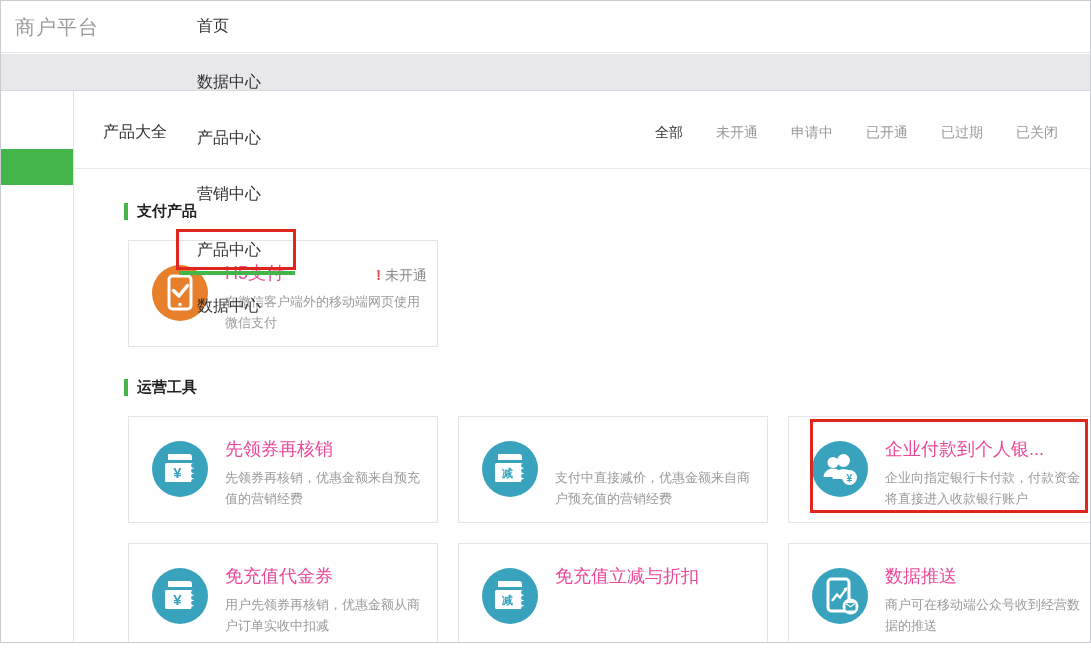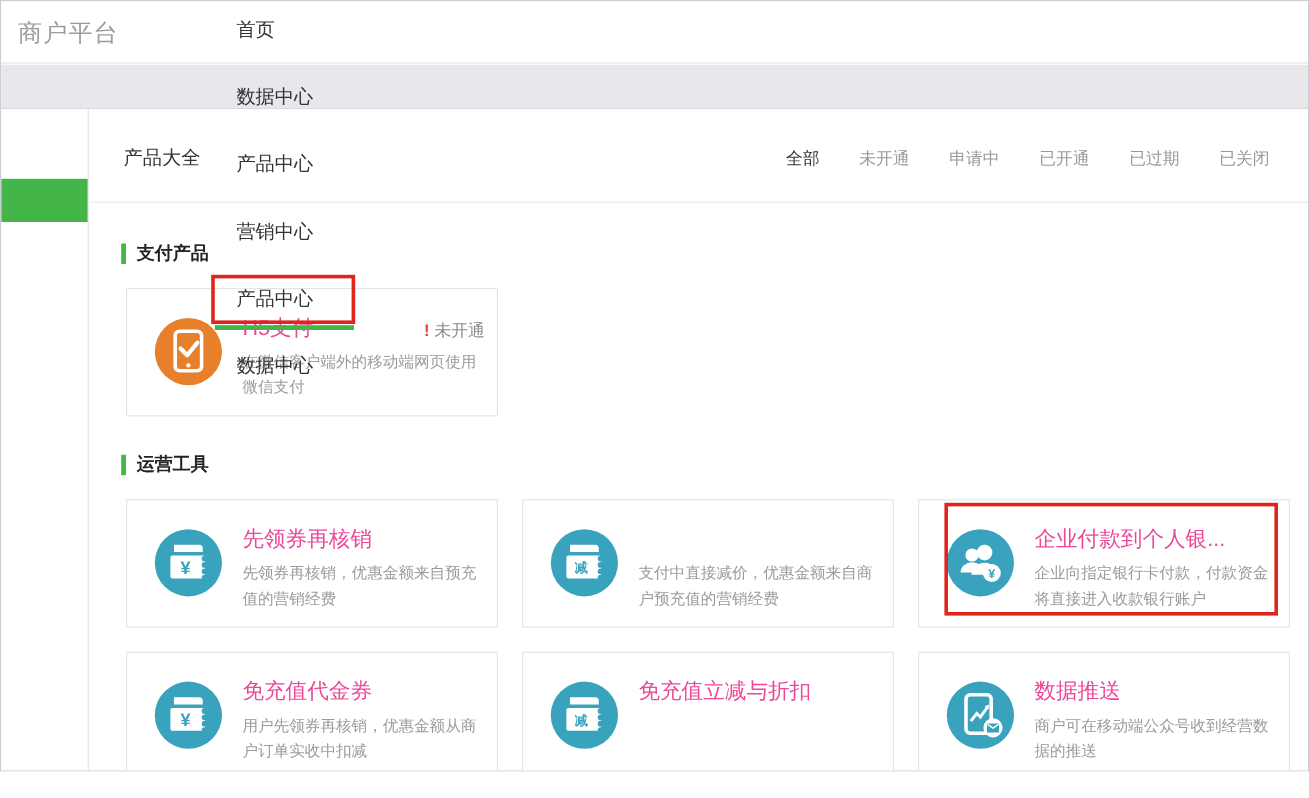--- a/index.html
+++ b/index.html
@@ -27,21 +27,21 @@
   .sidebar-active { position:absolute; left:0; top:58px; width:100%; height:36px; background:#44b549; cursor:pointer; }
 
   
   .content { position:absolute; left:74px; top:90px; right:0; bottom:0; background:#fff; overflow:hidden; }
   .title-row { position:relative; height:78px; border-bottom:1px solid #eaeaea; }
   .title-row h1 { position:absolute; left:28px; top:31px; font-size:16px; font-weight:400; color:#333; }
   .filters { position:absolute; right:32px; top:33px; display:flex; gap:33px; font-size:14px; }
   .filter { color:#999; cursor:pointer; white-space:nowrap; }
   .filter.active { color:#333; }
 
-  .section { margin-top:31px; }
+  .section { margin-top:31px;padding-left:23px; }
   .section.first { margin-top:33px; }
   .section-head { display:flex; align-items:center; margin-left:26px; height:18px; }
   .section-head .bar { width:4px; height:17px; background:#44b549; margin-right:9px; }
   .section-head h2 { font-size:15px; color:#222; font-weight:bold; }
 
   .cards { display:flex; flex-wrap:wrap; gap:20px; margin:20px 0 0 30px; width:972px; }
   .card { position:relative; width:310px; height:107px; border:1px solid #e5e5e5; background:#fff; cursor:pointer; }
   .icon-circle { position:absolute; left:23px; top:24px; width:56px; height:56px; border-radius:50%; overflow:hidden; }
   .card-title { position:absolute; left:96px; top:20px; font-size:18px; color:#ec4899; font-weight:400; white-space:nowrap; }
   .card-status { position:absolute; right:10px; top:26px; font-size:14px; color:#8a8a8a; white-space:nowrap; }

